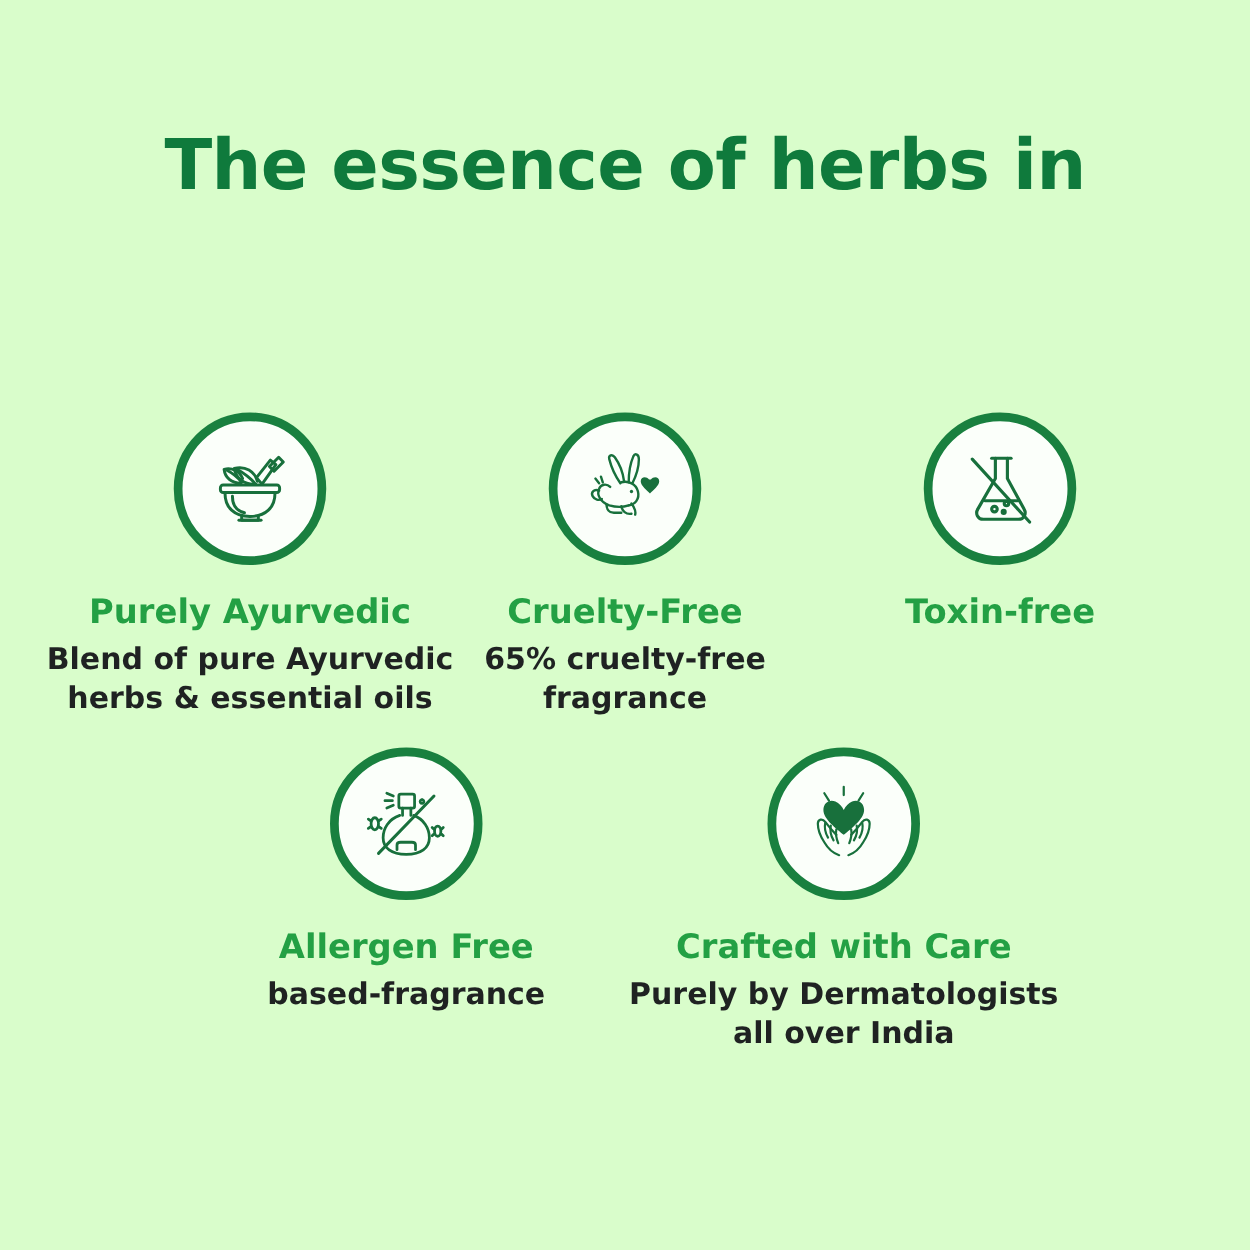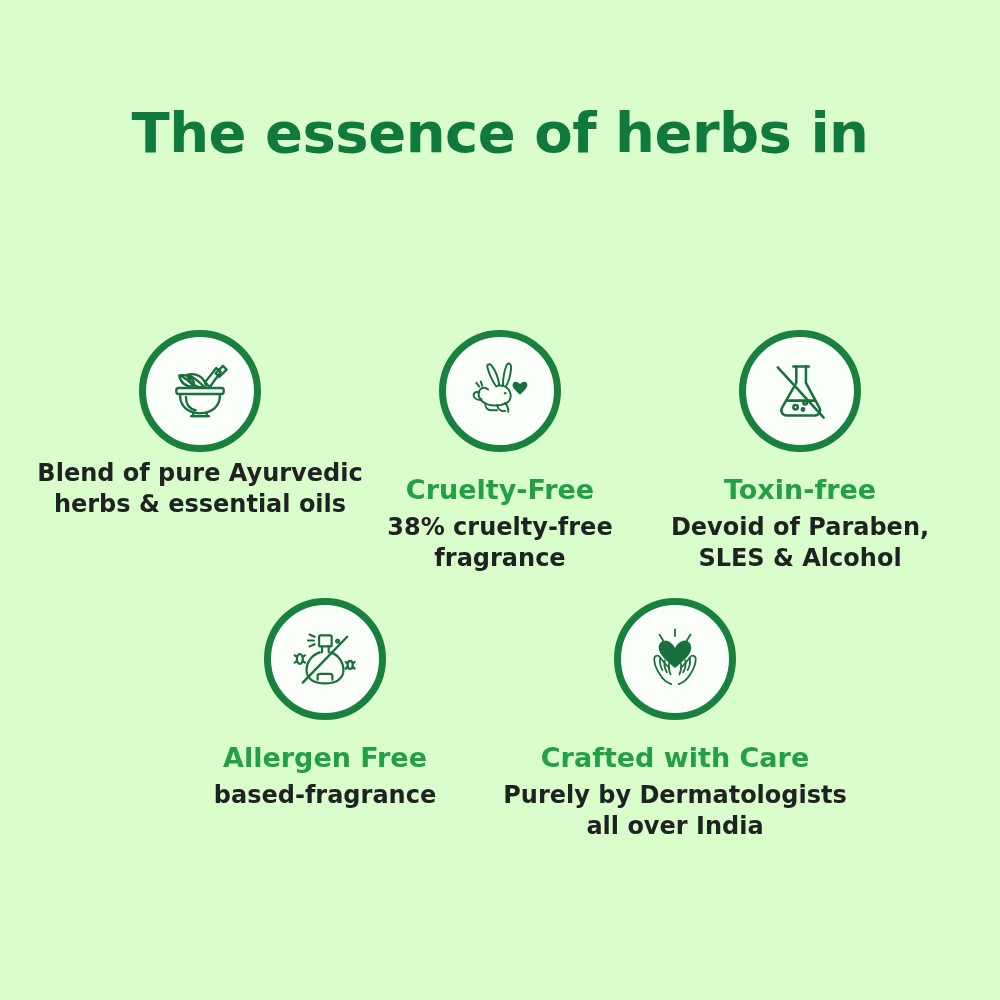--- a/index.html
+++ b/index.html
@@ -111,20 +111,21 @@
             <rect x="18" y="46" width="64" height="8" rx="3"></rect>
 
             <path d="M23 55 C23 70 33 80 50 80 C67 80 77 70 77 55"></path>
 
             <path d="M31 58 C31 68 36 74 44 76"></path>
 
             <path d="M41 80 L41 84 L59 84 L59 80"></path>
             <path d="M38 84 L62 84"></path>
           </svg>
         </div>
+        <div class="f-title">Purely Ayurvedic</div>
         <div class="f-desc">
           <span class="l">Blend of pure Ayurvedic</span>
           <span class="l">herbs &amp; essential oils</span>
         </div>
       </div>
 
       <div class="feature">
         <div class="badge">
           <svg viewBox="0 0 100 100" fill="none" stroke="#18703c" stroke-width="2.6" stroke-linecap="round" stroke-linejoin="round">
 
@@ -143,21 +144,21 @@
             <circle cx="57" cy="53" r="1.8" fill="#18703c" stroke="none"></circle>
 
             <path d="M18 39 L22 44"></path>
             <path d="M24 37 L26 43"></path>
 
             <path d="M76 40 C73 36 67 37 67 42 C67 47 74 52 77 55 C80 52 87 47 87 42 C87 37 81 36 78 40 Z" fill="#18703c" stroke="none"></path>
           </svg>
         </div>
         <div class="f-title">Cruelty-Free</div>
         <div class="f-desc">
-          <span class="l">38% cruelty-free</span>
+          <span class="l">65% cruelty-free</span>
           <span class="l">fragrance</span>
         </div>
       </div>
 
       <div class="feature">
         <div class="badge">
           <svg viewBox="0 0 100 100" fill="none" stroke="#18703c" stroke-width="3.4" stroke-linecap="round" stroke-linejoin="round">
 
             <path d="M41 17 L62 17"></path>
             <path d="M45 17 L45 39 L26 72 C23 77 26 83 32 83 L70 83 C76 83 79 77 76 72 L58 39 L58 17"></path>
@@ -165,24 +166,20 @@
             <path d="M34 63 L69 63"></path>
 
             <circle cx="44" cy="72" r="3"></circle>
             <circle cx="57" cy="66" r="2.4"></circle>
             <circle cx="54" cy="75" r="1.6"></circle>
 
             <path d="M20 18 L82 86" stroke-width="3.4"></path>
           </svg>
         </div>
         <div class="f-title">Toxin-free</div>
-        <div class="f-desc">
-          <span class="l">Devoid of Paraben,</span>
-          <span class="l">SLES &amp; Alcohol</span>
-        </div>
       </div>
 
     </div>
 
     <div class="row row-2">
 
       <div class="feature">
         <div class="badge">
           <svg viewBox="0 0 100 100" fill="none" stroke="#18703c" stroke-width="3" stroke-linecap="round" stroke-linejoin="round">
 

